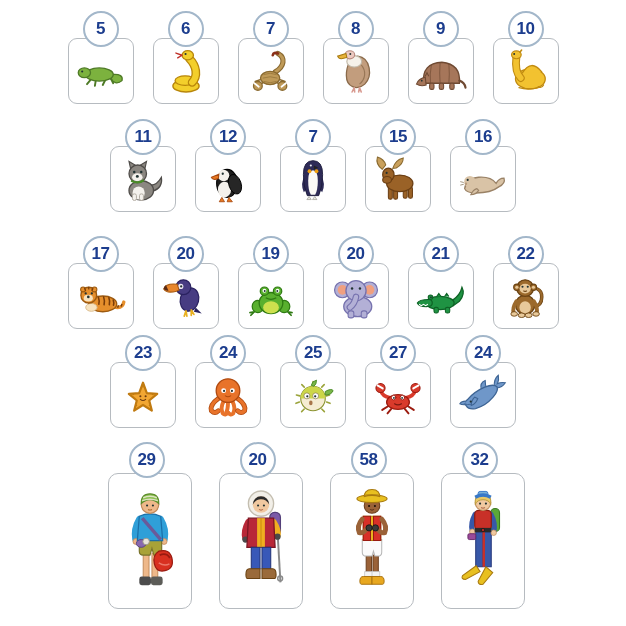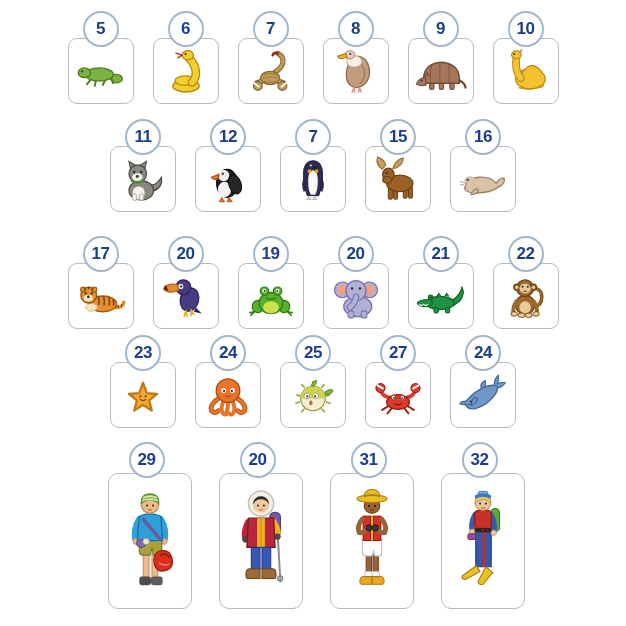--- a/index.html
+++ b/index.html
@@ -623,21 +623,21 @@
                 <circle cx="39" cy="23" r="1.1" fill="#233"></circle>
 <path d="M34 27 q2 1.4 4 0" stroke="#b06a4a" stroke-width="1.1" fill="none"></path>
               </g>
             </svg>
           </span>
     </div>
   </div>
 
   <div class="unit">
     <div class="badge">
-      <span class="num">31</span>
+      <span class="num">58</span>
     </div>
     <div class="card">
       <span class="art">
             <svg viewBox="0 0 72 120" width="70" height="117" xmlns="http://www.w3.org/2000/svg">
               <g>
 <rect x="30" y="74" width="5.5" height="20" fill="#9a6238" stroke="#6b3f1e" stroke-width="1"></rect>
 <rect x="37" y="74" width="5.5" height="20" fill="#9a6238" stroke="#6b3f1e" stroke-width="1"></rect>
 <rect x="28.5" y="91" width="8" height="6" fill="#f4f4f4" stroke="#c4c4c4" stroke-width="0.8"></rect>
 <rect x="36" y="91" width="8" height="6" fill="#f4f4f4" stroke="#c4c4c4" stroke-width="0.8"></rect>
 <path d="M27 96 h9 v8 h-11 q-1.5 0 -1.5 -3 q0 -5 3.5 -5 Z" fill="#e8a820" stroke="#a87210" stroke-width="1"></path>

